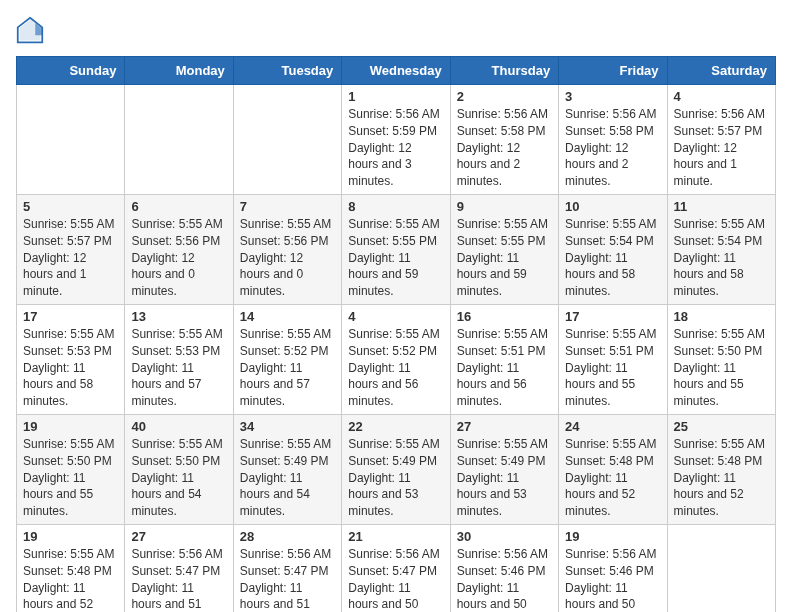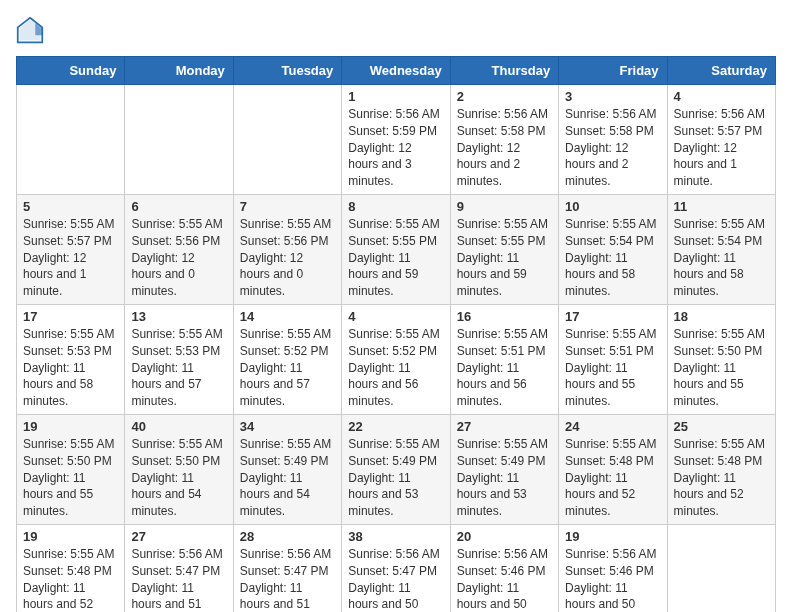--- a/index.html
+++ b/index.html
@@ -301,27 +301,27 @@
 Sunset: 5:47 PM
 Daylight: 11 hours and 51 minutes.</div>
         </td>
         <td>
           <div class="day-number">28</div>
           <div class="day-info" style="white-space: pre-line;">Sunrise: 5:56 AM
 Sunset: 5:47 PM
 Daylight: 11 hours and 51 minutes.</div>
         </td>
         <td>
-          <div class="day-number">38</div>
+          <div class="day-number">21</div>
           <div class="day-info" style="white-space: pre-line;">Sunrise: 5:56 AM
 Sunset: 5:47 PM
 Daylight: 11 hours and 50 minutes.</div>
         </td>
         <td>
-          <div class="day-number">20</div>
+          <div class="day-number">30</div>
           <div class="day-info" style="white-space: pre-line;">Sunrise: 5:56 AM
 Sunset: 5:46 PM
 Daylight: 11 hours and 50 minutes.</div>
         </td>
         <td>
           <div class="day-number">19</div>
           <div class="day-info" style="white-space: pre-line;">Sunrise: 5:56 AM
 Sunset: 5:46 PM
 Daylight: 11 hours and 50 minutes.</div>
         </td>

